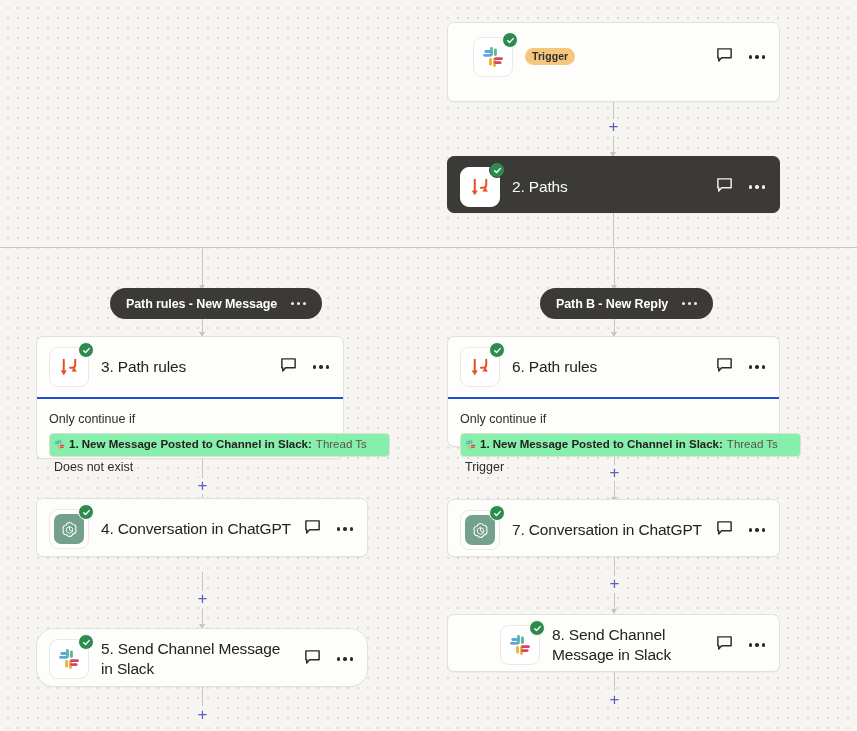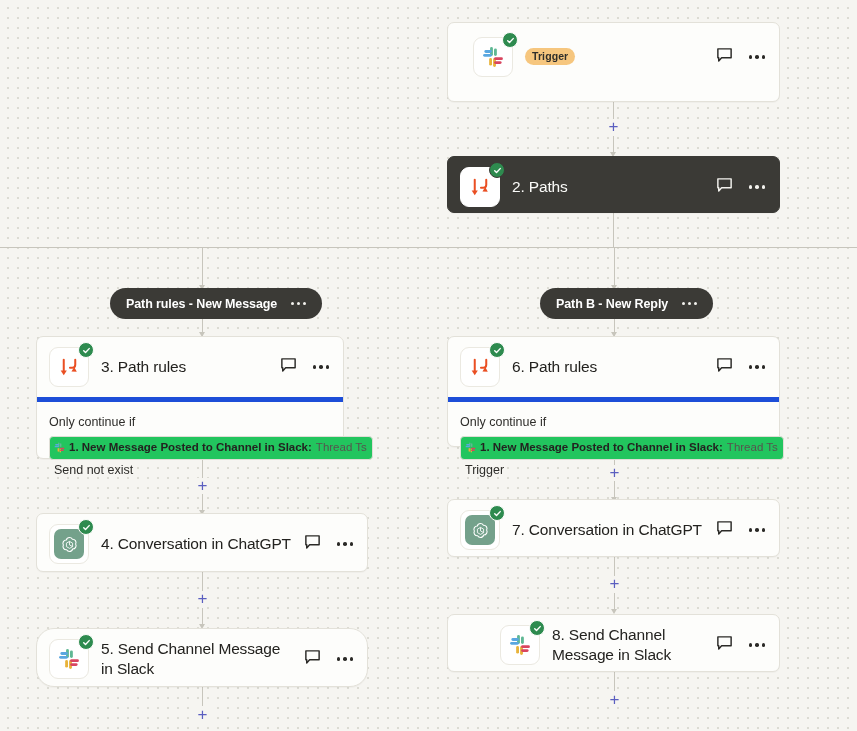--- a/index.html
+++ b/index.html
@@ -158,35 +158,35 @@
     display: block;
     width: 3.5px;
     height: 3.5px;
     border-radius: 50%;
     background: #2b2a27;
   }
   .card.dark .dots i { background: #f3f2ee; }
 
   
   .cond {
-    border-top: 5px solid #1d4ed8;
+    border-top: 2px solid #1d4ed8;
     padding: 10px 12px 11px 12px;
     font-size: 12.5px;
     color: #2e2d2a;
     line-height: 1.65;
   }
   .cond-label { margin-bottom: 3px; }
   .chip {
     display: inline-flex;
     align-items: center;
     gap: 4px;
     border: 1px solid #e0ded6;
     border-radius: 4px;
-    background: #22c55e;
-    padding: 1px 5px 2px 4px;
+    background: #86efac;
+    padding: 1px 22px 2px 4px;
     font-size: 11.5px;
     vertical-align: middle;
     white-space: nowrap;
   }
   .chip-strong { font-weight: bold; color: #232220; }
   .chip-field { color: #56544e; }
   .cond-op {
     font-size: 12.5px;
     color: #2e2d2a;
     margin-left: 5px;
@@ -390,25 +390,25 @@
           <rect x="13.1" y="2.6" width="3.1" height="8.2" rx="1.55" fill="#5fb894"></rect>
           <rect x="1.2" y="8.6" width="9.6" height="3.1" rx="1.55" fill="#5aa7e0"></rect>
           <rect x="2.6" y="4.4" width="8.2" height="3.1" rx="1.55" fill="#5aa7e0"></rect>
           <rect x="12.1" y="13.2" width="3.1" height="9.6" rx="1.55" fill="#e8b33a"></rect>
           <rect x="7.8" y="13.2" width="3.1" height="8.2" rx="1.55" fill="#e8b33a"></rect>
           <rect x="13.2" y="12.3" width="9.6" height="3.1" rx="1.55" fill="#d9455f"></rect>
           <rect x="13.2" y="16.5" width="8.2" height="3.1" rx="1.55" fill="#d9455f"></rect>
         </svg>
         <span class="chip-strong">1. New Message Posted to Channel in Slack:</span>
         <span class="chip-field">Thread Ts</span>
-      </span><span class="cond-op">Send not exist</span>
-    </div>
-  </div>
-
-  <div class="card" style="left:36px; top:513px; width:332px; height:59px;">
+      </span><span class="cond-op">Does not exist</span>
+    </div>
+  </div>
+
+  <div class="card" style="left:36px; top:498px; width:332px; height:59px;">
     <div class="card-head">
       <div class="icon-tile">
         <span style="display:flex;align-items:center;justify-content:center;width:30px;height:30px;border-radius:7px;background:#74a18b;">
           <svg width="19" height="19" viewBox="0 0 24 24" aria-hidden="true">
             <path d="M12 3.2a4.2 4.2 0 0 1 3.65 2.1 4.2 4.2 0 0 1 4.1 6.1 4.2 4.2 0 0 1-3.75 6.3A4.2 4.2 0 0 1 12 20.8a4.2 4.2 0 0 1-3.65-2.1 4.2 4.2 0 0 1-4.1-6.1A4.2 4.2 0 0 1 8 6.3 4.2 4.2 0 0 1 12 3.2Z" fill="none" stroke="#ffffff" stroke-width="1.35"></path>
             <path d="M12 8.1 L15.9 10.3 V14.7 L12 16.9 L8.1 14.7 V10.3 Z" fill="none" stroke="#ffffff" stroke-width="1.1"></path>
             <path d="M12 8.1 V12.5 L15.9 14.7" fill="none" stroke="#ffffff" stroke-width="1.1"></path>
           </svg>
         </span>
         <span class="check-badge">

